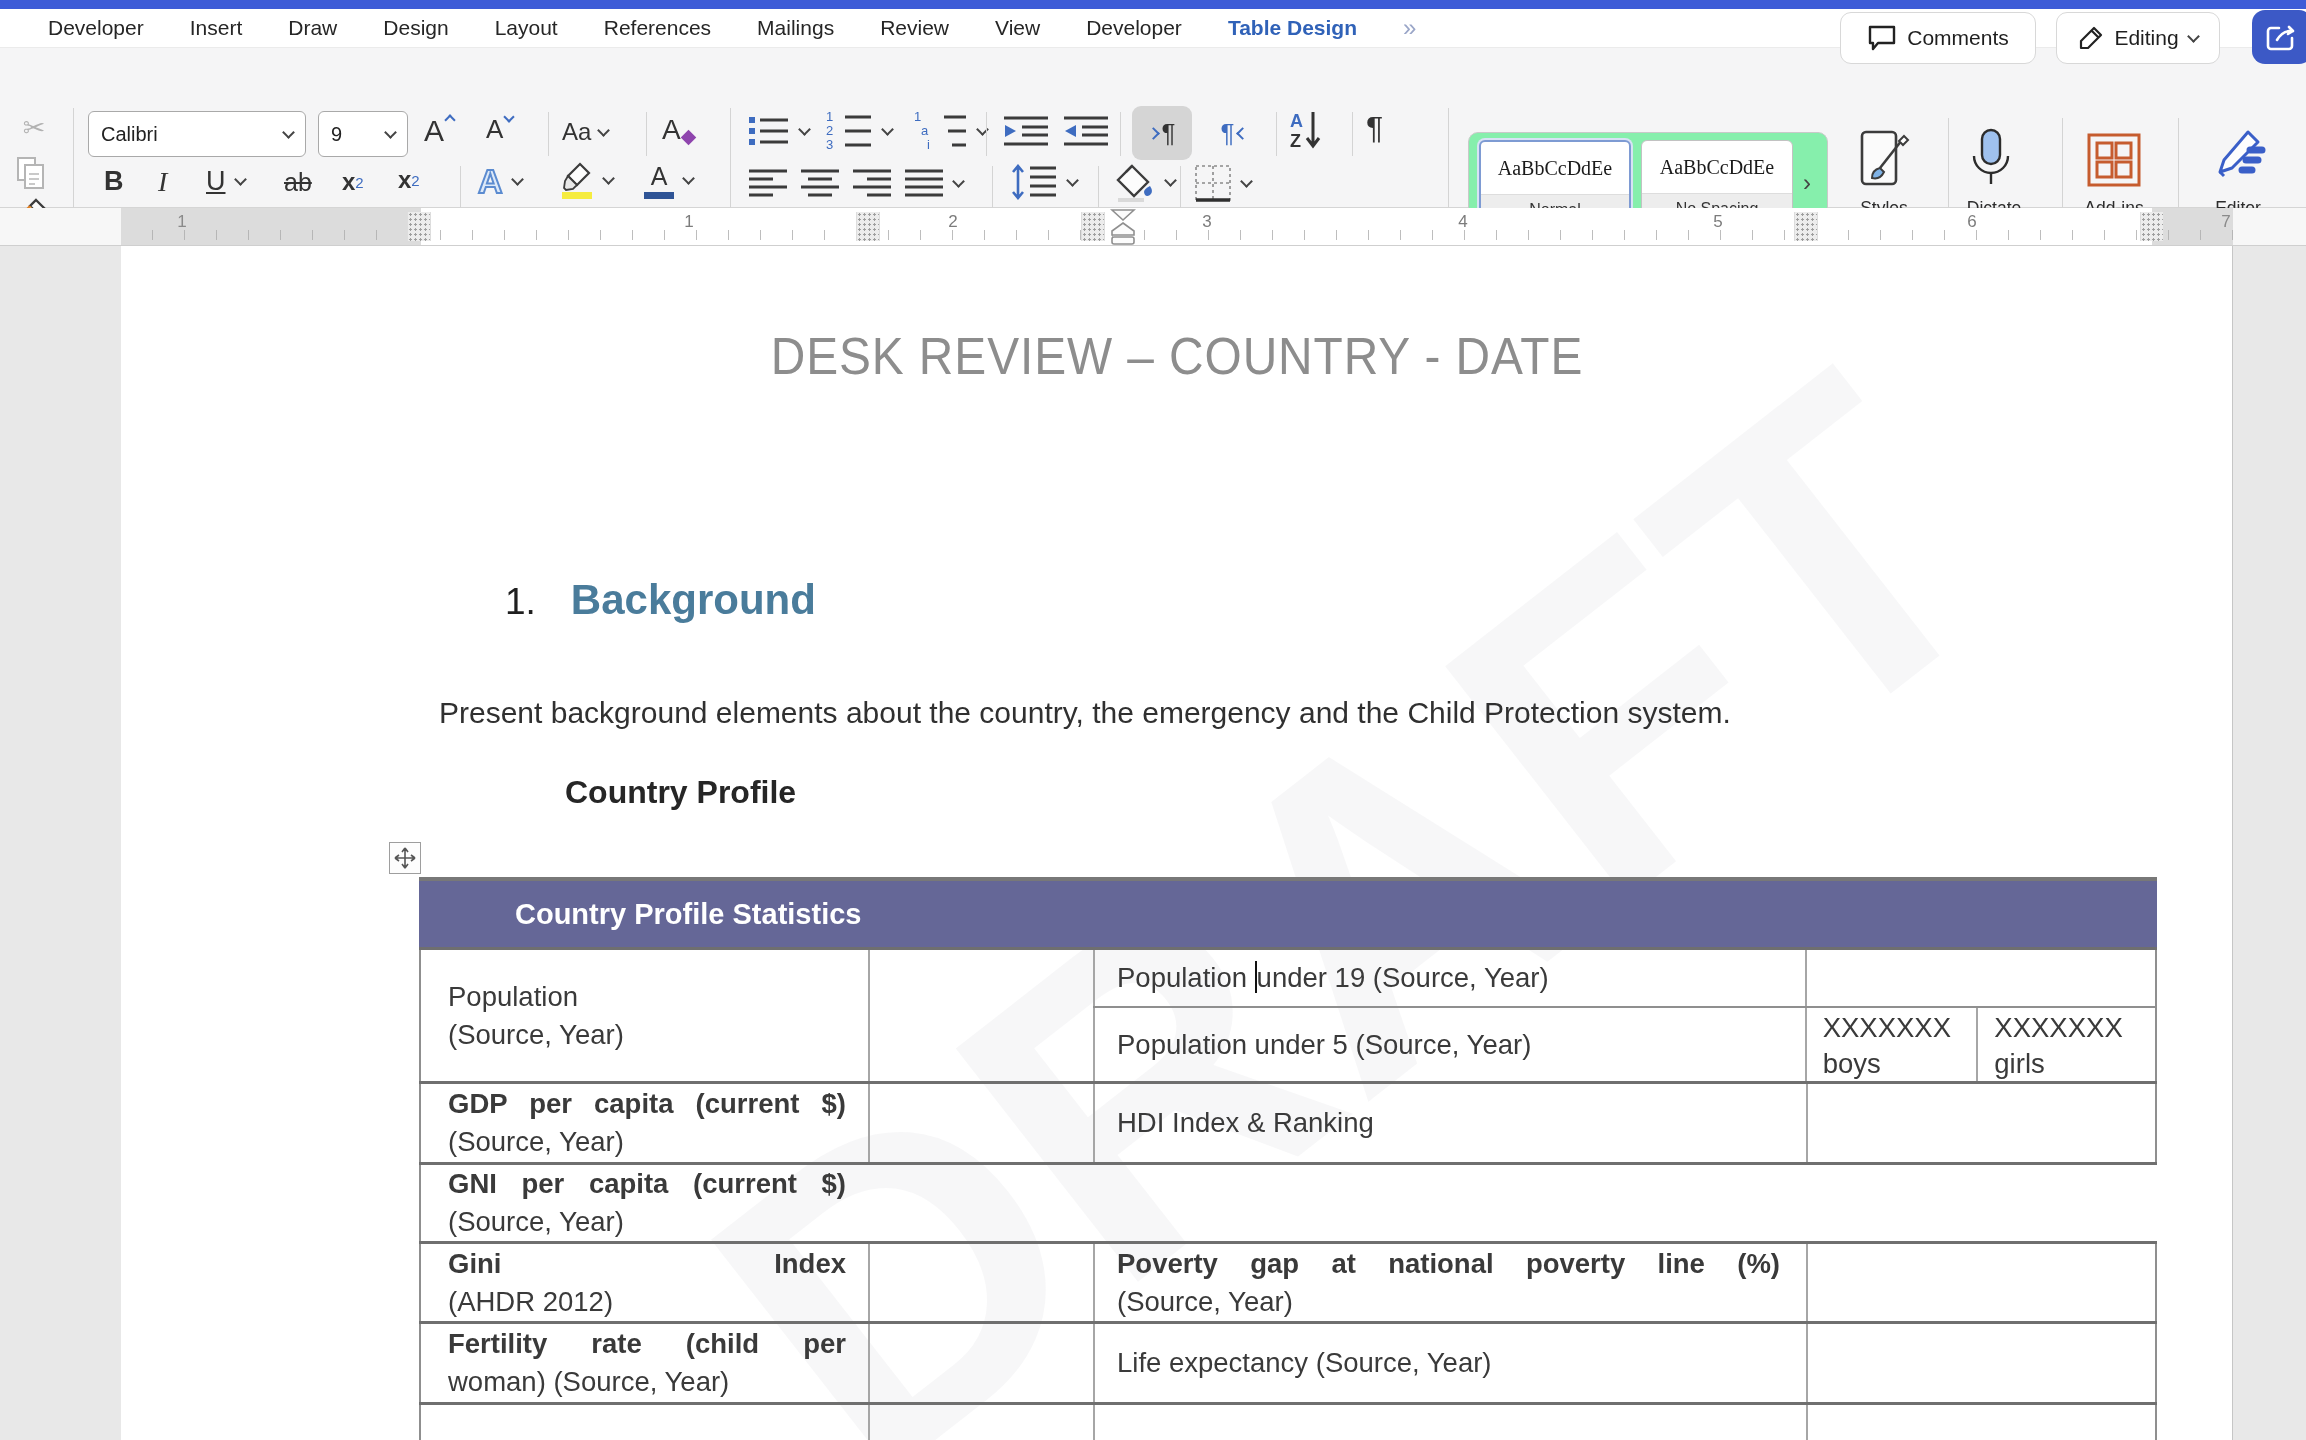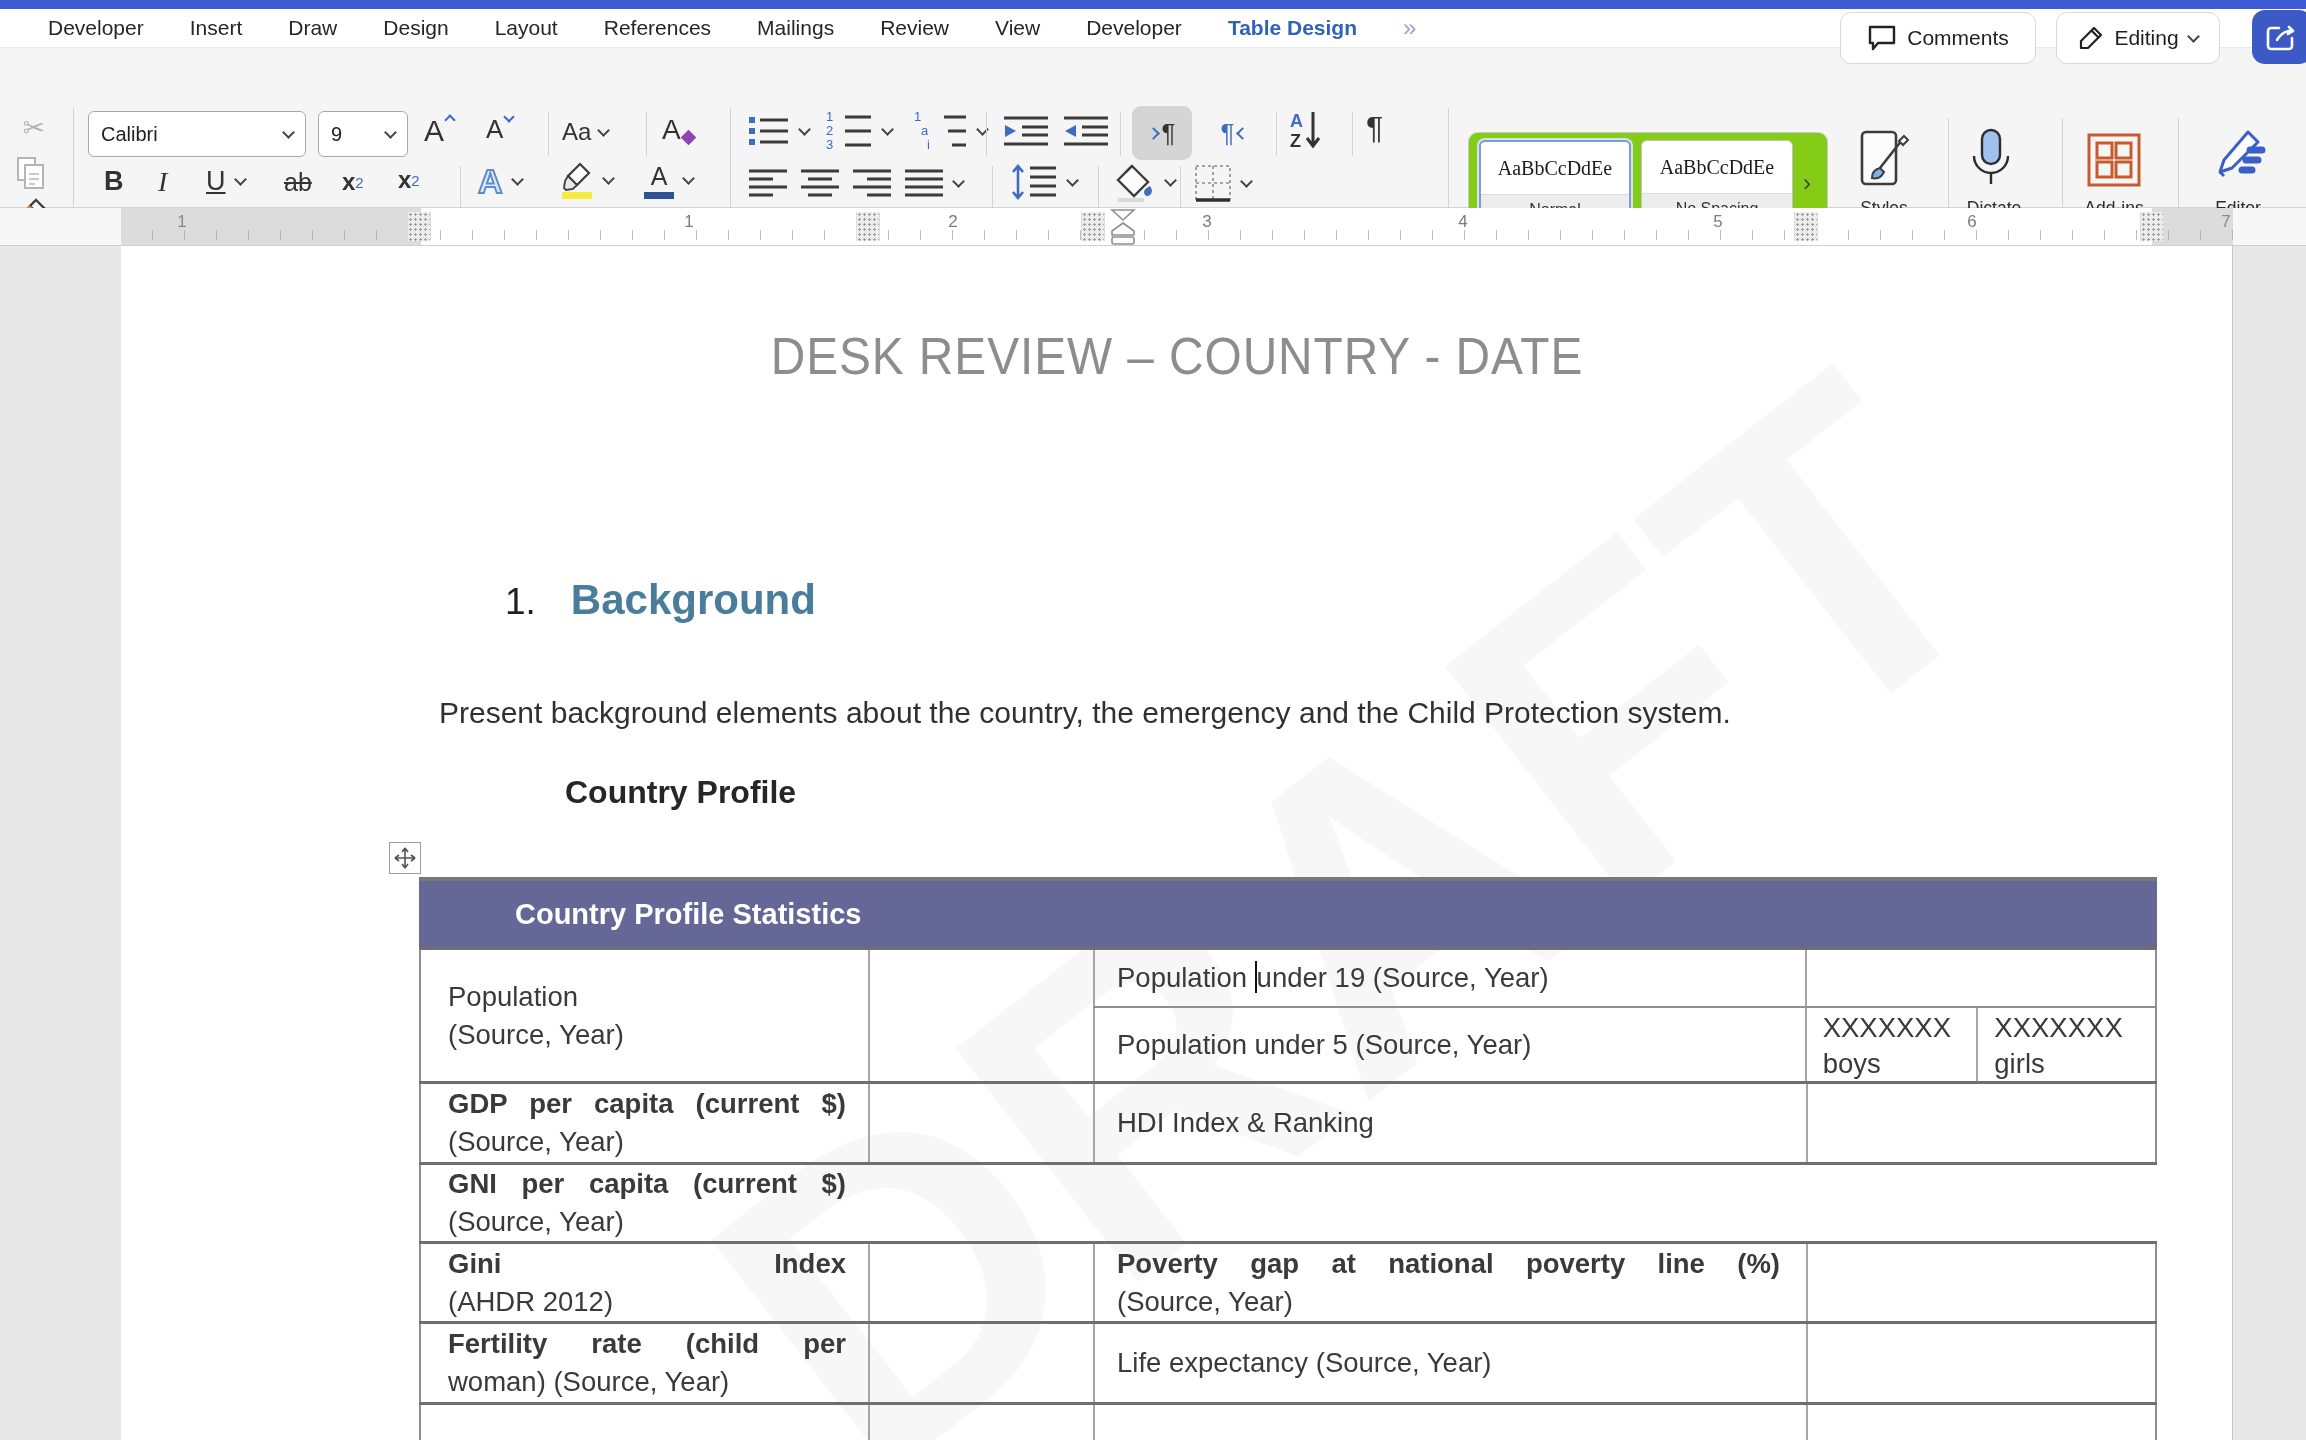--- a/index.html
+++ b/index.html
@@ -39,21 +39,21 @@
                 font-size:20px; color:#222; padding:0 12px; }
   .select-box .chev { margin-left:auto; }
   .glyph { font-size:25px; color:#333; }
   .blue { color:#3E6CC0; }
   .caret-up { display:inline-block; width:8px; height:8px; border-left:2px solid #3E6CC0;
               border-top:2px solid #3E6CC0; transform:rotate(45deg); }
   .caret-dn { display:inline-block; width:8px; height:8px; border-left:2px solid #3E6CC0;
               border-top:2px solid #3E6CC0; transform:rotate(225deg); }
 
   
-  #style-gallery { left:1468px; top:84px; width:360px; height:100px; background:#84cc16;
+  #style-gallery { left:1468px; top:84px; width:360px; height:100px; background:#86efac;
                    border:1px solid #C9C9C9; border-radius:10px; }
   .style-card { position:absolute; top:7px; width:152px; height:85px; border-radius:6px;
                 overflow:hidden; border:1px solid #C2C2C2; background:#fff; }
   .style-card.sel { border:2px solid #7E9BD3; box-shadow:0 0 0 2px #D8E2F5; }
   .style-sample { height:52px; display:flex; align-items:center; justify-content:center;
                   font-family:"Liberation Serif", serif; font-size:20px; color:#1b1b1b;
                   white-space:nowrap; }
   .style-label { height:31px; background:#EDEDED; border-top:1px solid #DDD;
                  display:flex; align-items:center; justify-content:center;
                  font-size:16px; color:#333; }

